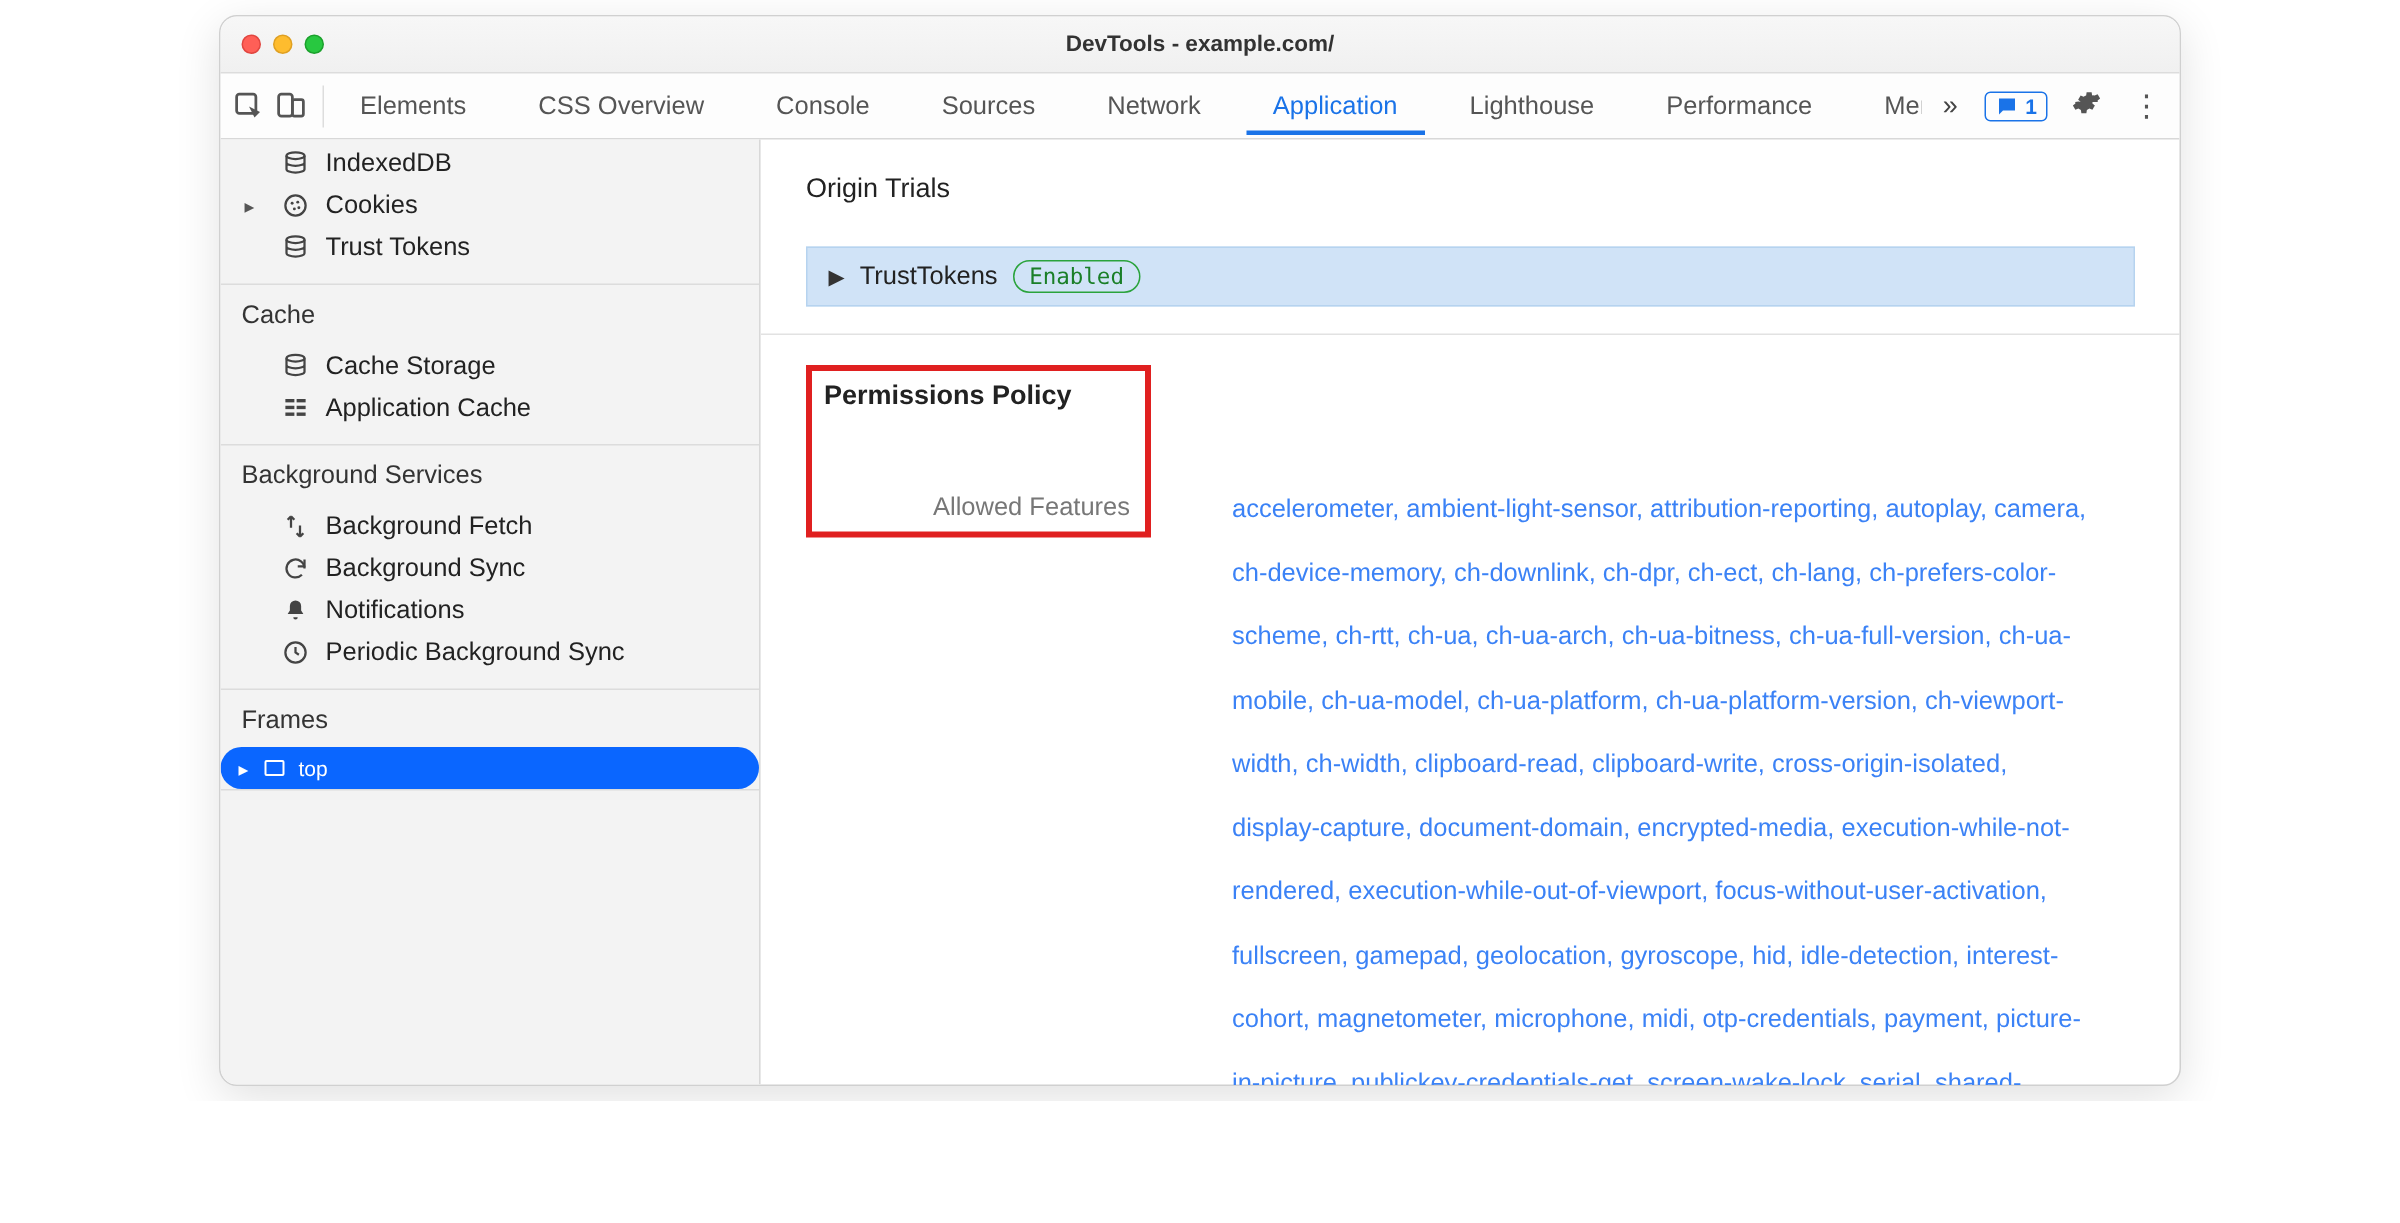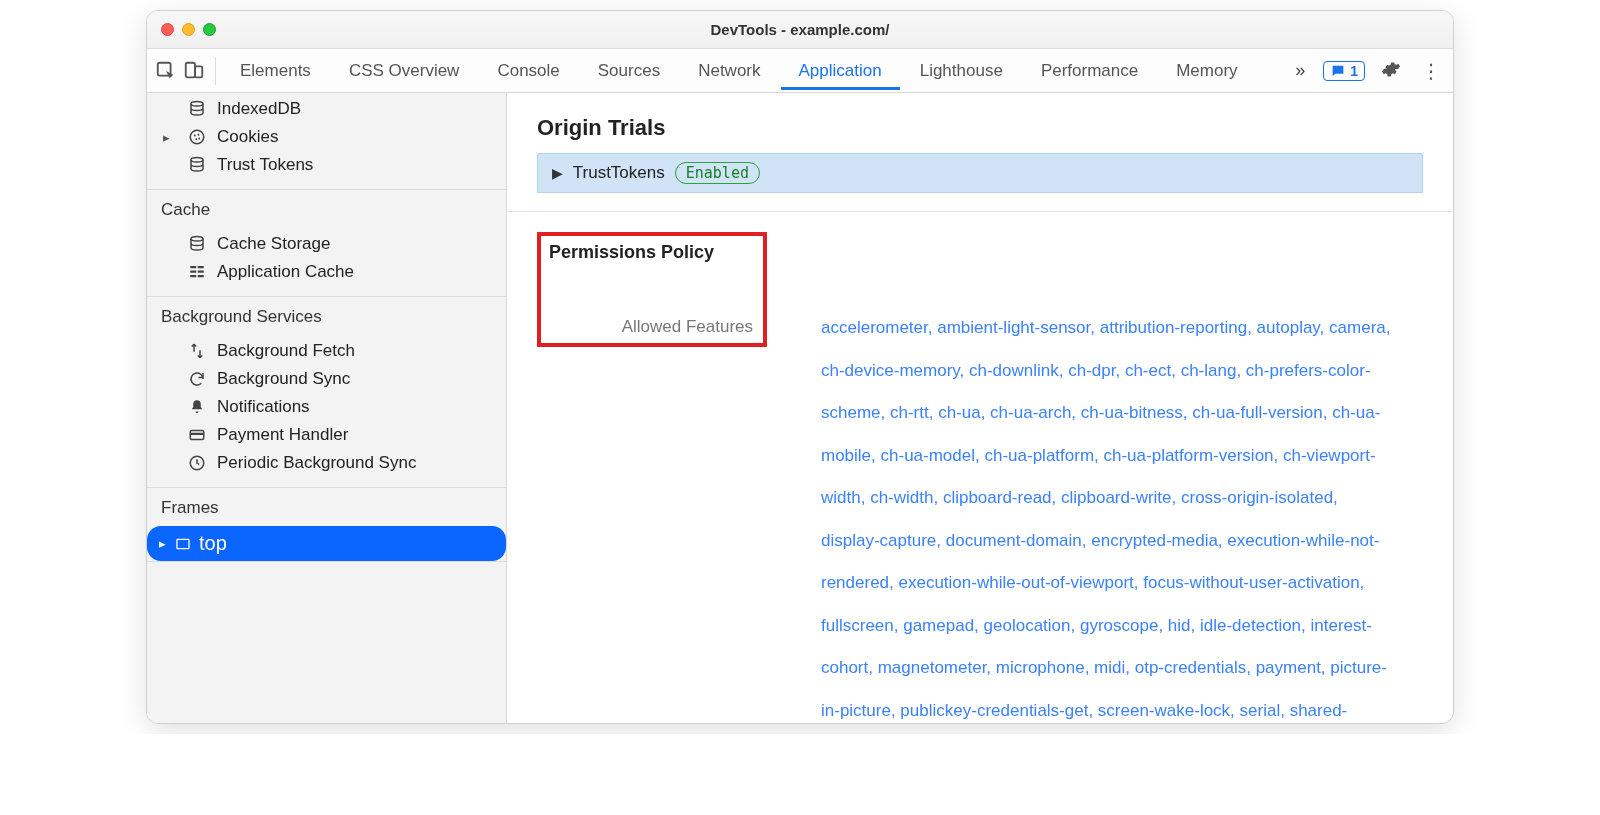--- a/index.html
+++ b/index.html
@@ -53,21 +53,21 @@
   }
   .tabstrip .leading {
     display:flex; align-items:center; gap:6px;
     padding-right:10px;
     border-right:1px solid #ddd;
     height:28px;
   }
   .leading .inspect-icon svg,
   .leading .device-icon svg { width:22px; height:22px; display:block; }
   .tabs {
-    display:flex; align-items:center; gap:2px; flex:1; overflow:hidden;
+    display:flex; align-items:center; gap:12px; flex:1; overflow:hidden;
     padding-left: 6px;
   }
   .tab {
     font-size:17px;
     color:#555;
     padding: 10px 18px 9px;
     cursor:pointer;
     white-space:nowrap;
   }
   .tab.active {
@@ -120,36 +120,36 @@
     content:"▸"; position:absolute; margin-left:-24px; color:#555; font-size:13px;
   }
   .item.caret { position:relative; }
   .item .icon { width:20px; display:flex; justify-content:center; color:#444;}
   .item .icon svg { width:18px; height:18px; fill:#444; }
   .frames-item {
     display:flex; align-items:center; gap:8px;
     padding: 6px 14px 6px 28px;
     background:#0a66ff; color:#fff; cursor:pointer;
     position:relative;
-    font-size:20px;
+    font-size:14px;
     border-radius:14px;
   }
   .frames-item::before {
     content:"▸"; position:absolute; left:12px; color:#fff; font-size:13px;
   }
   .frames-item svg{width:16px;height:16px;fill:#fff;stroke:#fff;}
   
   .main {
     flex:1; overflow-y:auto; padding: 0 0 20px 0;
   }
   .section {
     border-bottom:1px solid #e2e2e2;
   }
   .section-h {
-    font-weight:700; font-size:22px; padding: 22px 30px 12px;
+    font-weight:400; font-size:18px; padding: 22px 30px 28px;
   }
   .origintrial-row {
     margin: 0 30px 18px;
     background:#d0e3f7;
     border:1px solid #b6d3ef;
     padding: 8px 14px;
     display:flex; align-items:center; gap:10px;
     font-size:17px;
   }
   .origintrial-row .disclosure { color:#333; font-size:14px;}
@@ -333,29 +333,20 @@
               <span class="icon">
                 <svg viewBox="0 0 24 24">
                   <path d="M12 3a5 5 0 0 0-5 5v4l-2 3h14l-2-3V8a5 5 0 0 0-5-5zM10 18a2 2 0 0 0 4 0" fill="#444"></path>
                 </svg>
               </span>
               <span>Notifications</span>
             </div>
             <div class="item">
               <span class="icon">
                 <svg viewBox="0 0 24 24">
-                  <rect x="3" y="6" width="18" height="12" rx="2" fill="none" stroke="#444" stroke-width="2"></rect>
-                  <rect x="3" y="9" width="18" height="3" fill="#444"></rect>
-                </svg>
-              </span>
-              <span>Payment Handler</span>
-            </div>
-            <div class="item">
-              <span class="icon">
-                <svg viewBox="0 0 24 24">
                   <circle cx="12" cy="12" r="9" fill="none" stroke="#444" stroke-width="2"></circle>
                   <path d="M12 7v5l3 2" fill="none" stroke="#444" stroke-width="2"></path>
                 </svg>
               </span>
               <span>Periodic Background Sync</span>
             </div>
           </div>
       </div>
 
       <div class="group">

